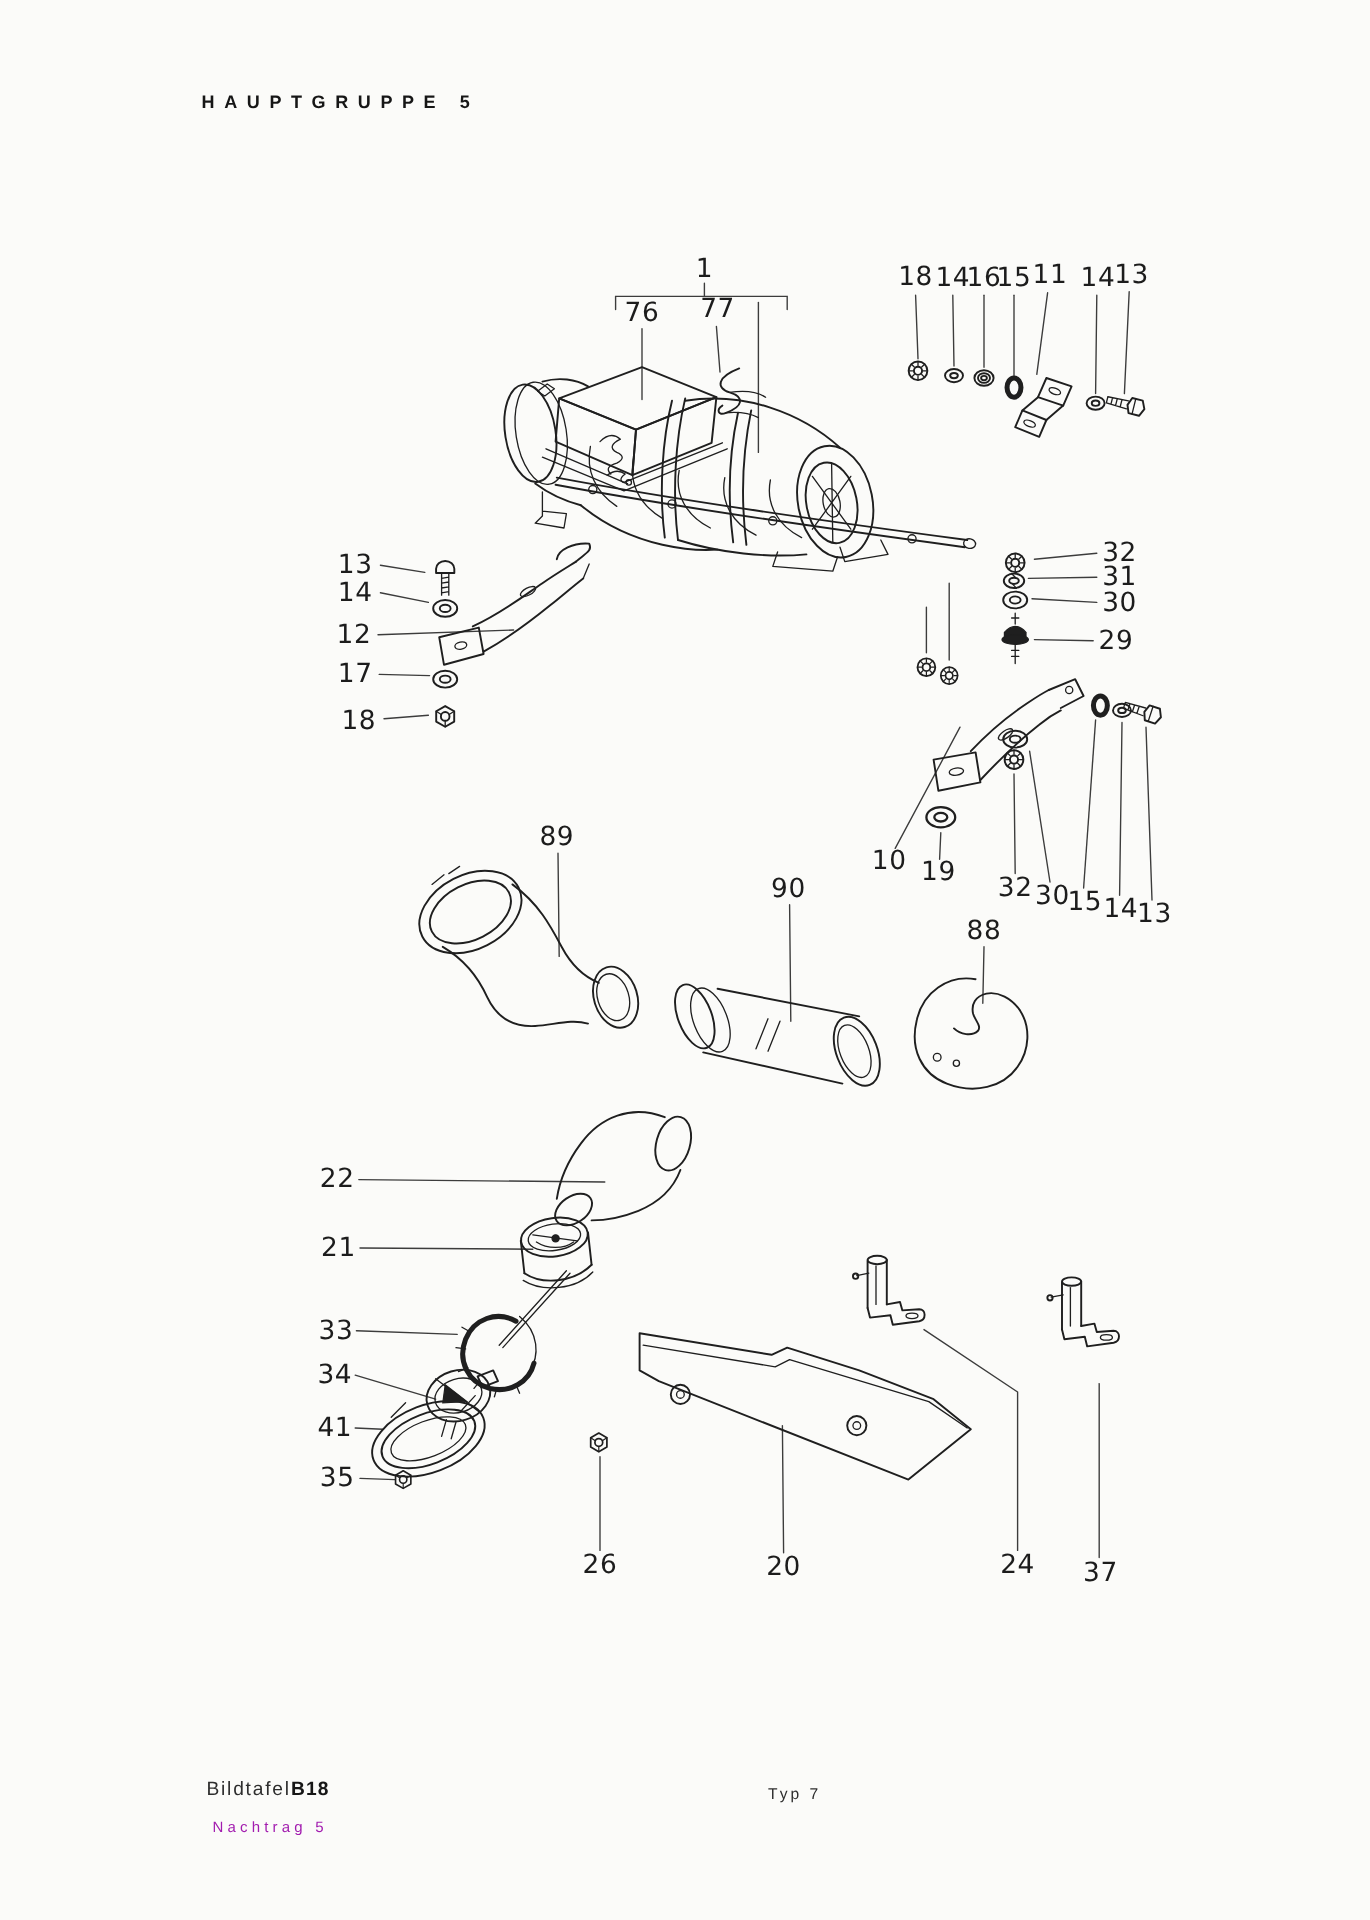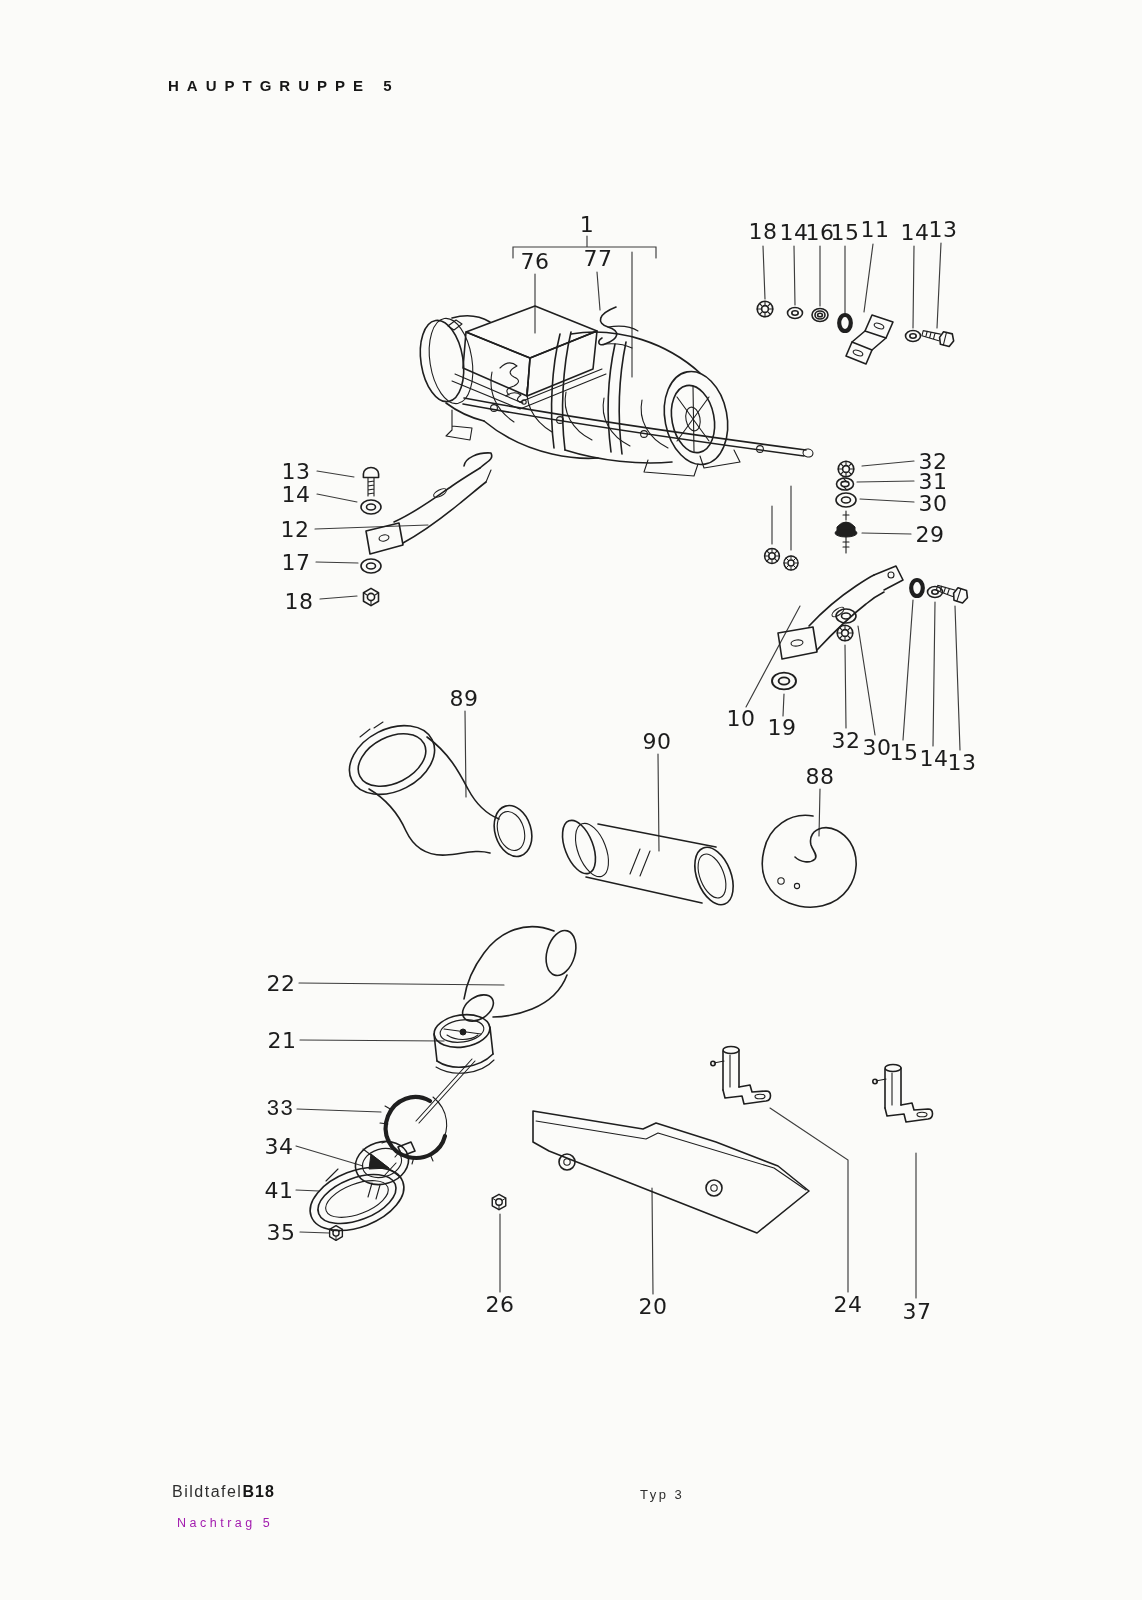--- a/index.html
+++ b/index.html
@@ -373,29 +373,29 @@
       <div class="callout" style="left: 846px; top: 740px;">32</div>
       <div class="callout" style="left: 877px; top: 747px;">30</div>
       <div class="callout" style="left: 904px; top: 752px;">15</div>
       <div class="callout" style="left: 934px; top: 758px;">14</div>
       <div class="callout" style="left: 962px; top: 762px;">13</div>
       <div class="callout" style="left: 464px; top: 698px;">89</div>
       <div class="callout" style="left: 657px; top: 741px;">90</div>
       <div class="callout" style="left: 820px; top: 776px;">88</div>
       <div class="callout" style="left: 281px; top: 983px;">22</div>
       <div class="callout" style="left: 282px; top: 1040px; text-align: center;">21</div>
-      <div class="callout" style="left: 280px; top: 1109px; font-family: Liberation Mono, monospace;">33</div>
+      <div class="callout" style="left: 280px; top: 1109px;">33</div>
       <div class="callout" style="left: 279px; top: 1146px;">34</div>
       <div class="callout" style="left: 279px; top: 1190px;">41</div>
       <div class="callout" style="left: 281px; top: 1232px;">35</div>
       <div class="callout" style="left: 500px; top: 1304px;">26</div>
       <div class="callout" style="left: 653px; top: 1306px;">20</div>
       <div class="callout" style="left: 848px; top: 1304px;">24</div>
       <div class="callout" style="left: 917px; top: 1311px;">37</div>
     </div>
 
   <div class="ftr-plate">
     <span>Bildtafel</span><b>B18</b>
   </div>
   <div class="ftr-rev">Nachtrag 5</div>
-  <div class="ftr-typ">Typ 3</div>
+  <div class="ftr-typ">Typ 7</div>
 
 </div>
 
 </body></html>

